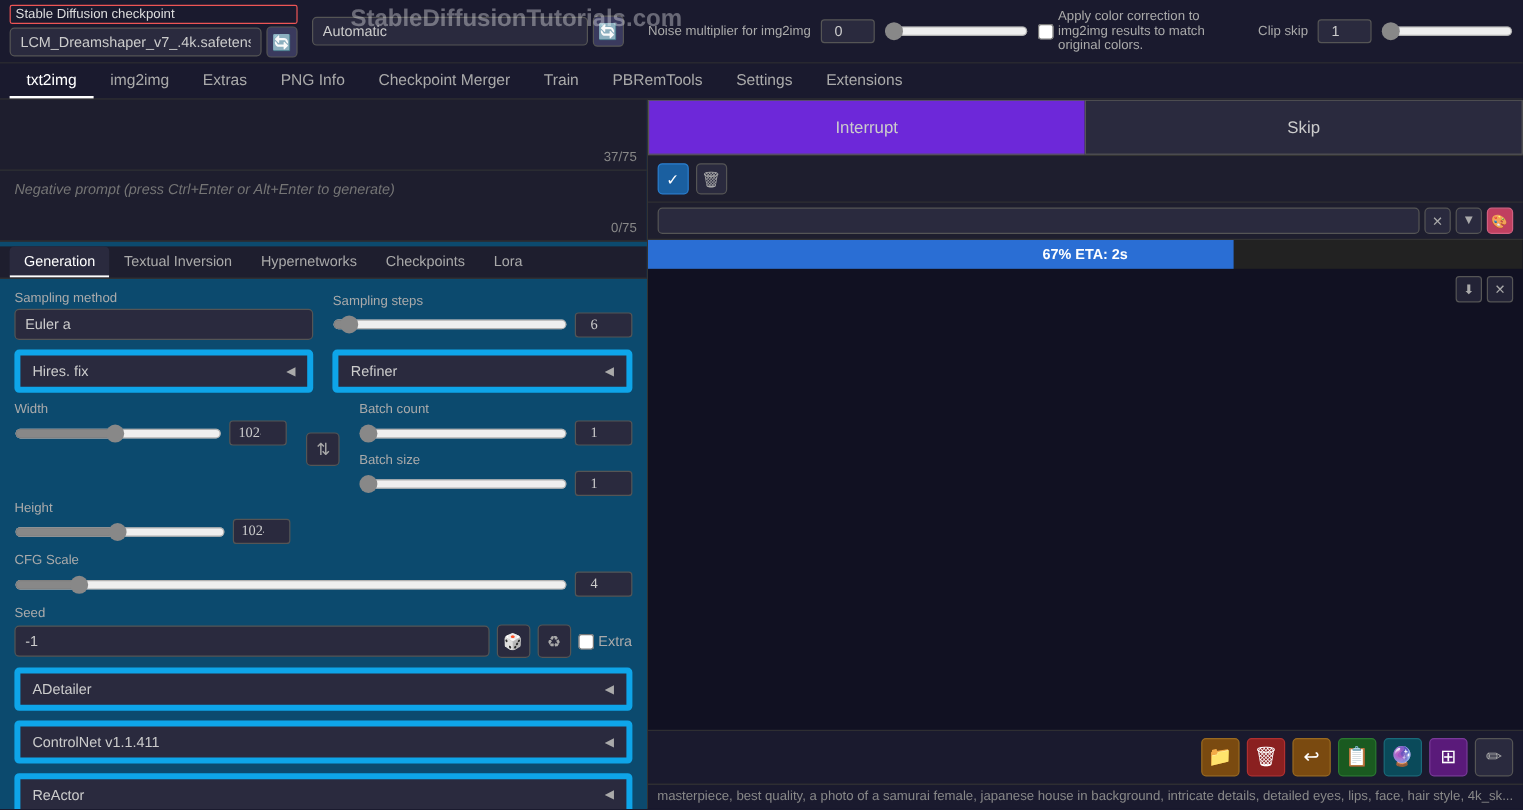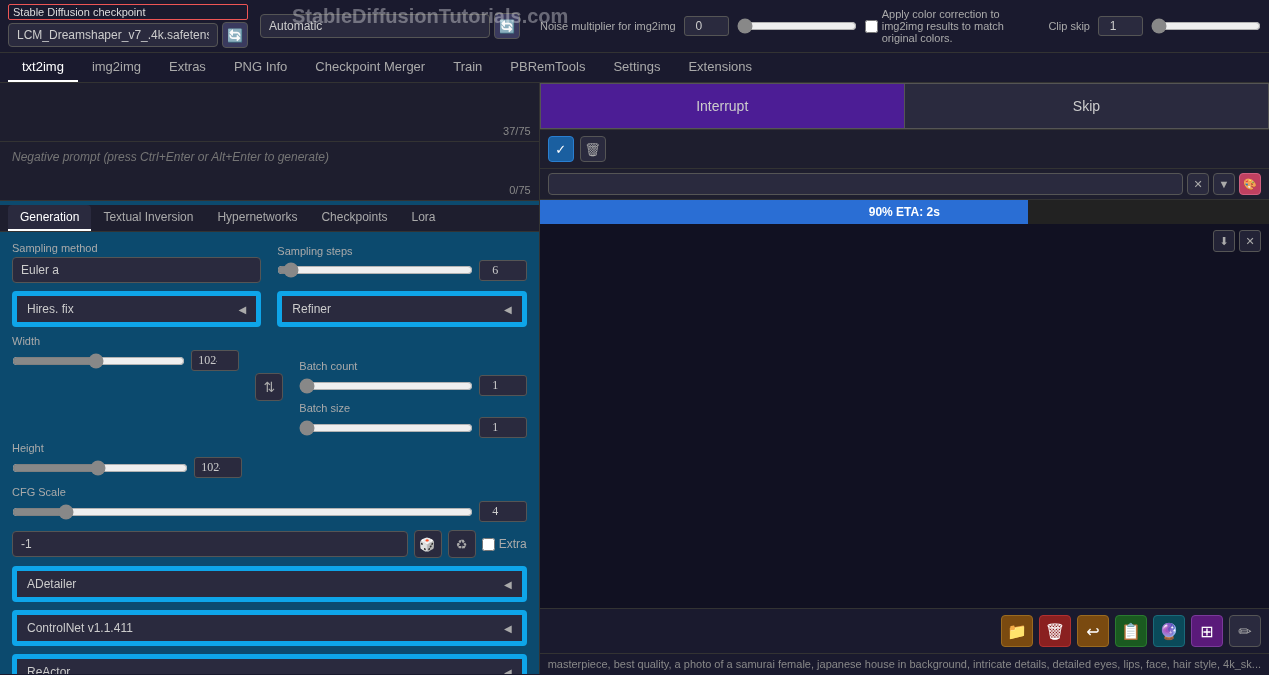--- a/index.html
+++ b/index.html
@@ -376,21 +376,21 @@
 
     
     .action-buttons {
       display: flex;
       gap: 0;
       background: #1e1e2e;
       border-bottom: 1px solid #333;
     }
     .action-btn-interrupt {
       flex: 1;
-      background: #4c1d95;
+      background: #6d28d9;
       border: 1px solid #555;
       color: #ccc;
       padding: 14px;
       font-size: 14px;
       cursor: pointer;
       border-right: none;
     }
     .action-btn-skip {
       flex: 1;
       background: #2a2a3e;
@@ -671,21 +671,21 @@
 
       <div style="display:flex; gap:10px; align-items:flex-start;">
         <div style="flex:1;">
           <div class="field-label">Width</div>
           <div class="slider-with-value">
             <input type="range" class="range-slider" min="64" max="2048" value="1024" style="">
             <input type="number" class="value-box" value="1024" style="">
           </div>
         </div>
         <div class="swap-btn" title="Swap dimensions">⇅</div>
-        <div style="flex:1; display:flex; flex-direction:column; gap:6px;margin-top:25px;">
+        <div style="flex:1; display:flex; flex-direction:column; gap:6px;">
           <div>
             <div class="field-label">Batch count</div>
             <div class="slider-with-value">
               <input type="range" class="range-slider" min="1" max="100" value="1" style="">
               <input type="number" class="value-box" value="1" style="">
             </div>
           </div>
           <div>
             <div class="field-label">Batch size</div>
             <div class="slider-with-value">
@@ -710,20 +710,21 @@
 
       <div>
         <div class="field-label">CFG Scale</div>
         <div class="slider-with-value">
           <input type="range" class="range-slider" min="1" max="30" value="4" style="">
           <input type="number" class="value-box" value="4" style="">
         </div>
       </div>
 
       <div>
+        <div class="field-label">Seed</div>
         <div class="seed-row">
           <input type="text" class="seed-input" value="-1" style="">
           <div class="seed-btn" title="Random seed">🎲</div>
           <div class="seed-btn" title="Reuse seed">♻</div>
           <label class="extra-label">
             <input type="checkbox" class="extra-check" style="">
             <span>Extra</span>
           </label>
         </div>
       </div>
@@ -769,21 +770,21 @@
       <input type="text" class="color-input-field" placeholder="" style="">
       <div class="x-btn">✕</div>
       <div class="down-btn">▼</div>
       <div class="color-pick-btn">🎨</div>
     </div>
 
     <div class="image-canvas">
 
       <div class="progress-bar-container">
         <div class="progress-bar-fill" style="width: 67%;"></div>
-        <span class="progress-text">90% ETA: 2s</span>
+        <span class="progress-text">67% ETA: 2s</span>
       </div>
 
       <div class="canvas-controls">
         <div class="canvas-ctrl-btn">⬇</div>
         <div class="canvas-ctrl-btn">✕</div>
       </div>
     </div>
 
     <div class="bottom-toolbar">
       <div class="bottom-tool-btn orange">📁</div>

